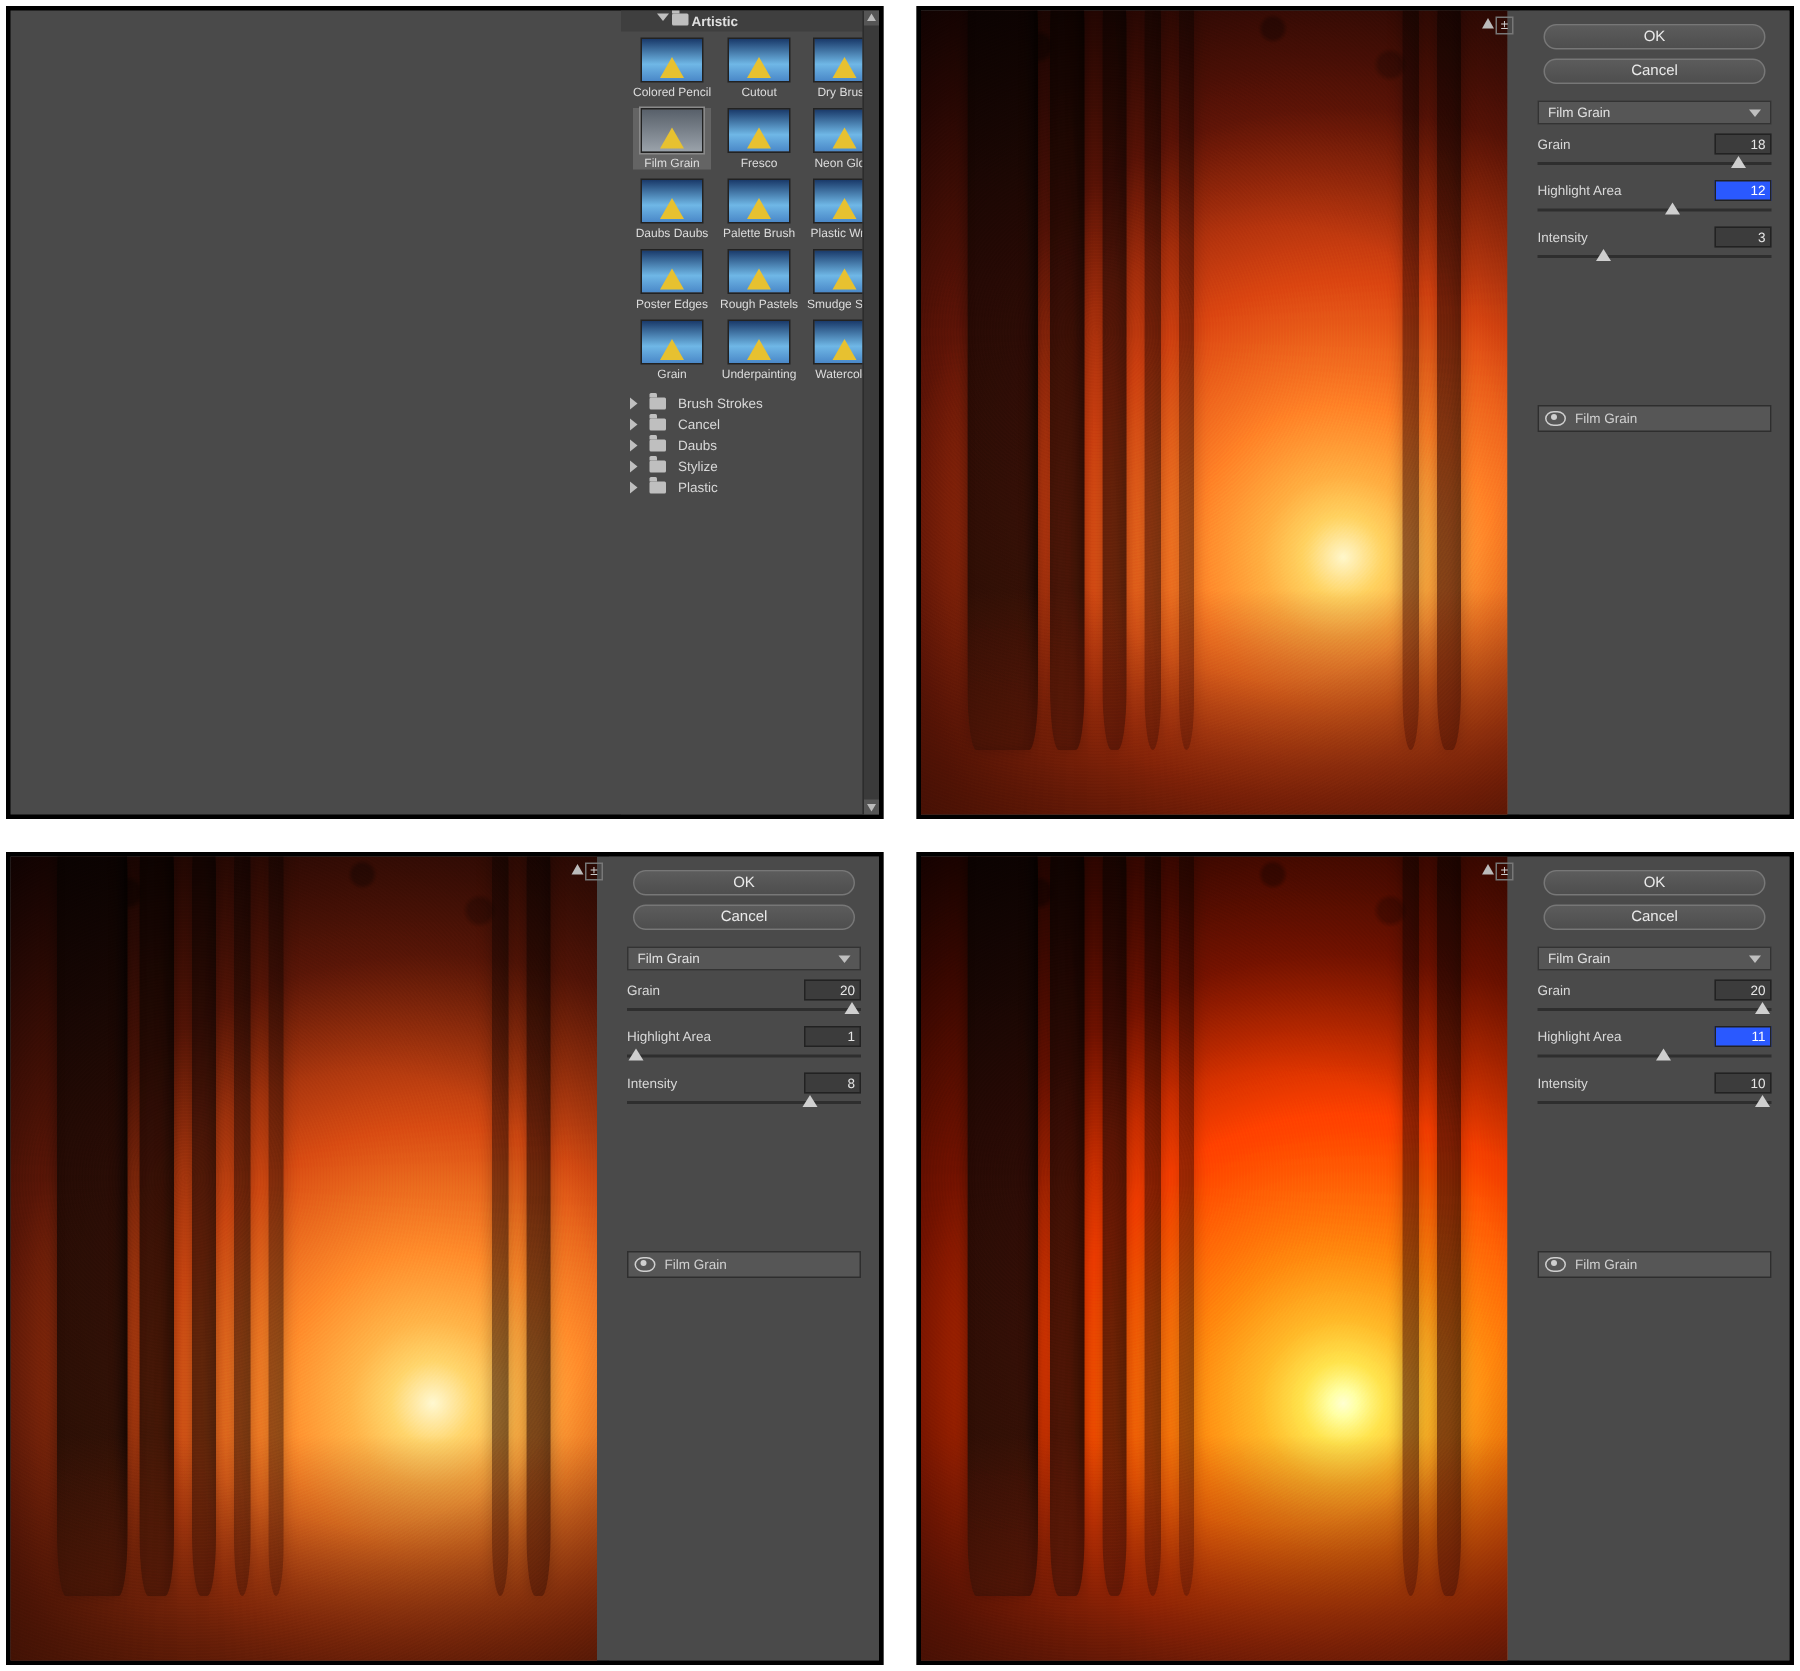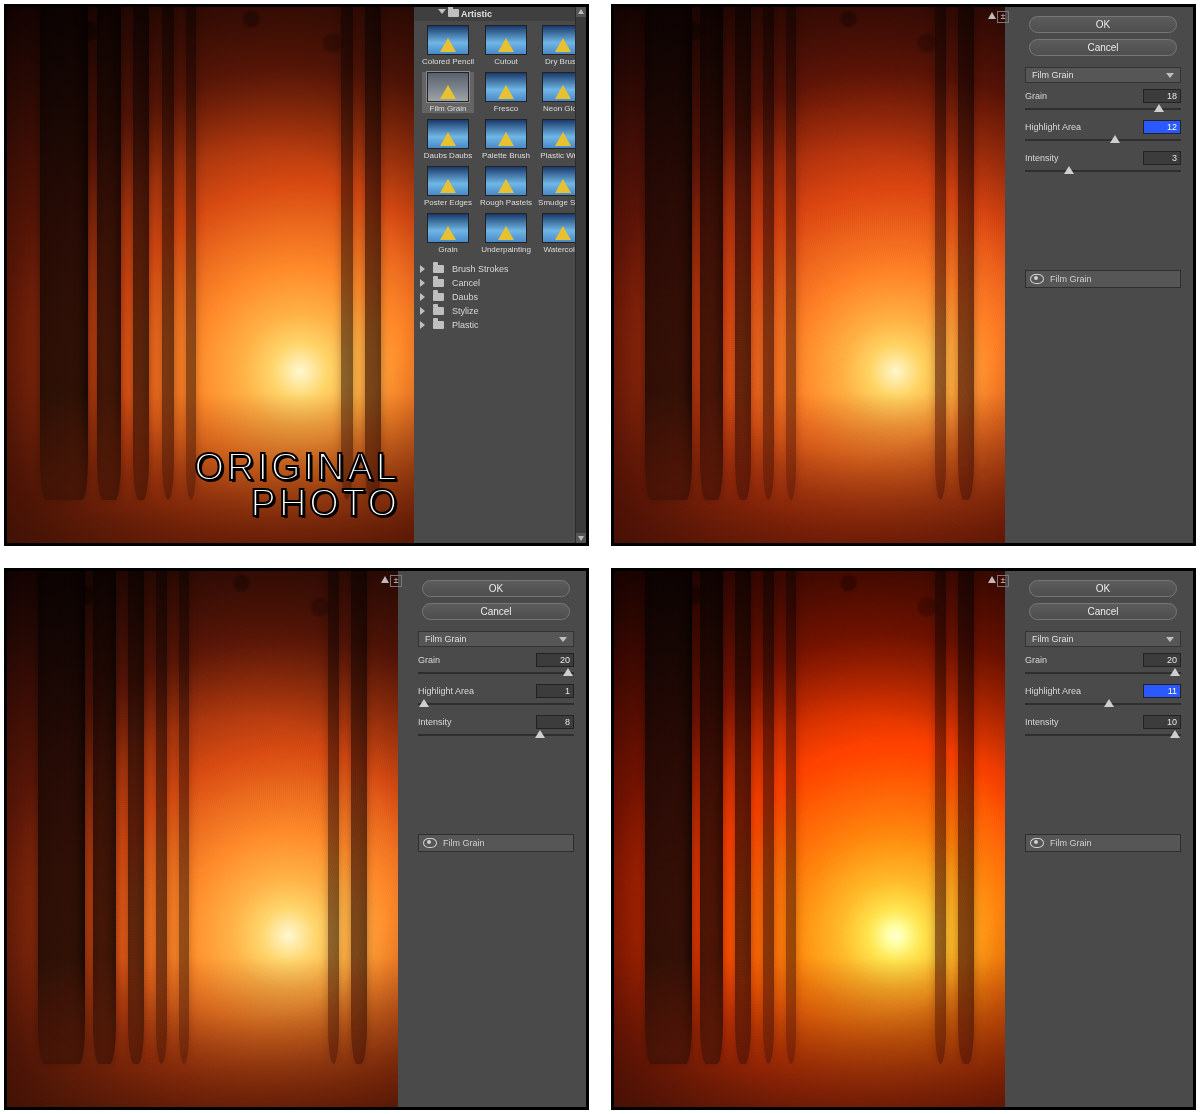--- a/index.html
+++ b/index.html
@@ -78,36 +78,20 @@
   .exp{position:absolute;top:4px;right:184px;width:10px;height:10px;border:1px solid #777;color:#ccc;text-align:center;line-height:9px;font-size:9px;}
   .exp2{position:absolute;top:4px;right:196px;width:10px;height:10px;}
   .exp2:after{content:"";display:block;border-left:4px solid transparent;border-right:4px solid transparent;border-bottom:7px solid #bbb;margin:1px;}
 </style>
 </head>
 <body>
 
 <div class="page">
 
   <div class="quad">
-    <div class="preview" style="right:172px;">
-      <div class="forest">
-        <div class="sky"></div>
-          <div class="branches"></div>
-        <div class="trunk big"></div>
-          <div class="trunk m2"></div>
-          <div class="trunk m3"></div>
-          <div class="trunk m4"></div>
-          <div class="trunk m5"></div>
-        <div class="trunk r1"></div>
-          <div class="trunk r2"></div>
-        <div class="ground"></div>
-          <div class="vignette"></div>
-        <div class="original-label">ORIGINAL<br>PHOTO</div>
-      </div>
-    </div>
     <div class="panel gallery" style="width:172px;padding-right:10px;">
       <div class="gal-head">
         <span class="tri down"></span>
         <span class="folder"></span>
         <span class="lbl">Artistic</span>
       </div>
       <div class="thumb-grid">
           <div class="thumb">
             <div class="tbox"></div>
             <div class="cap">Colored Pencil</div>

